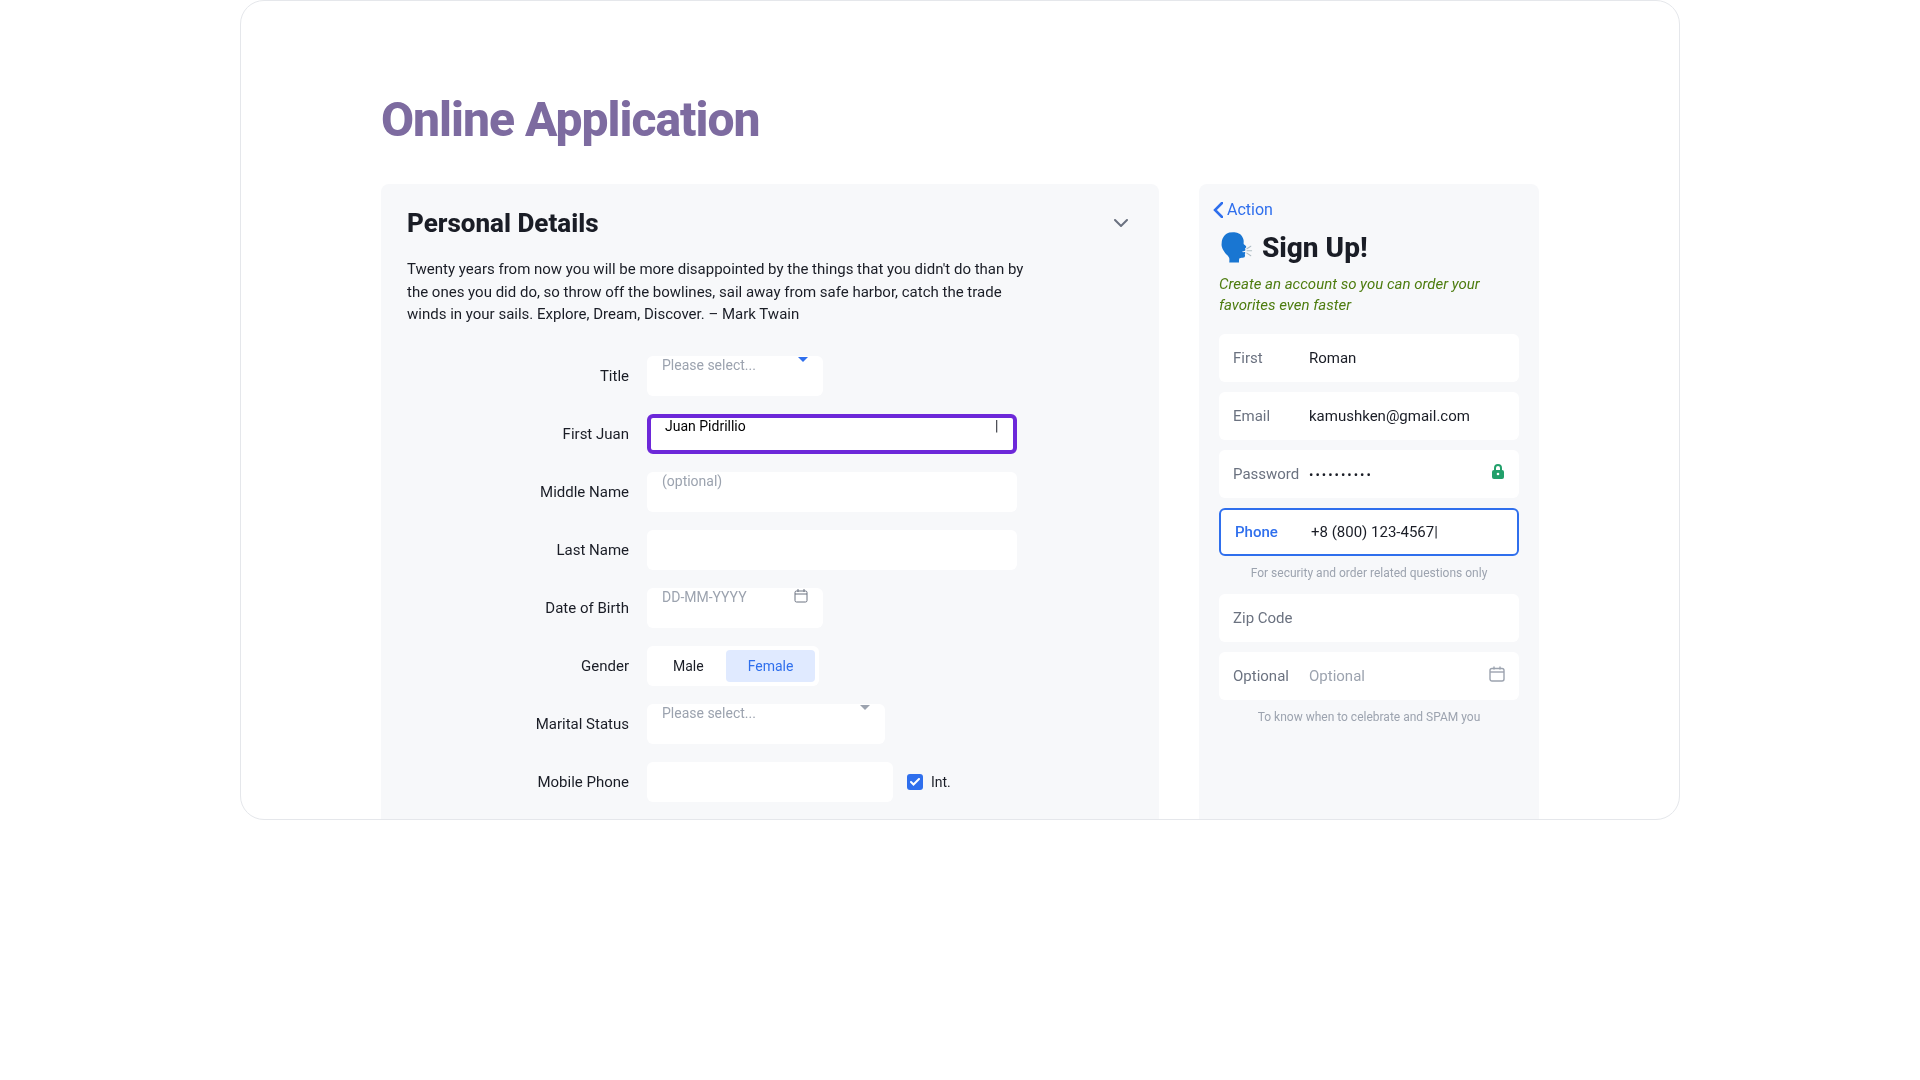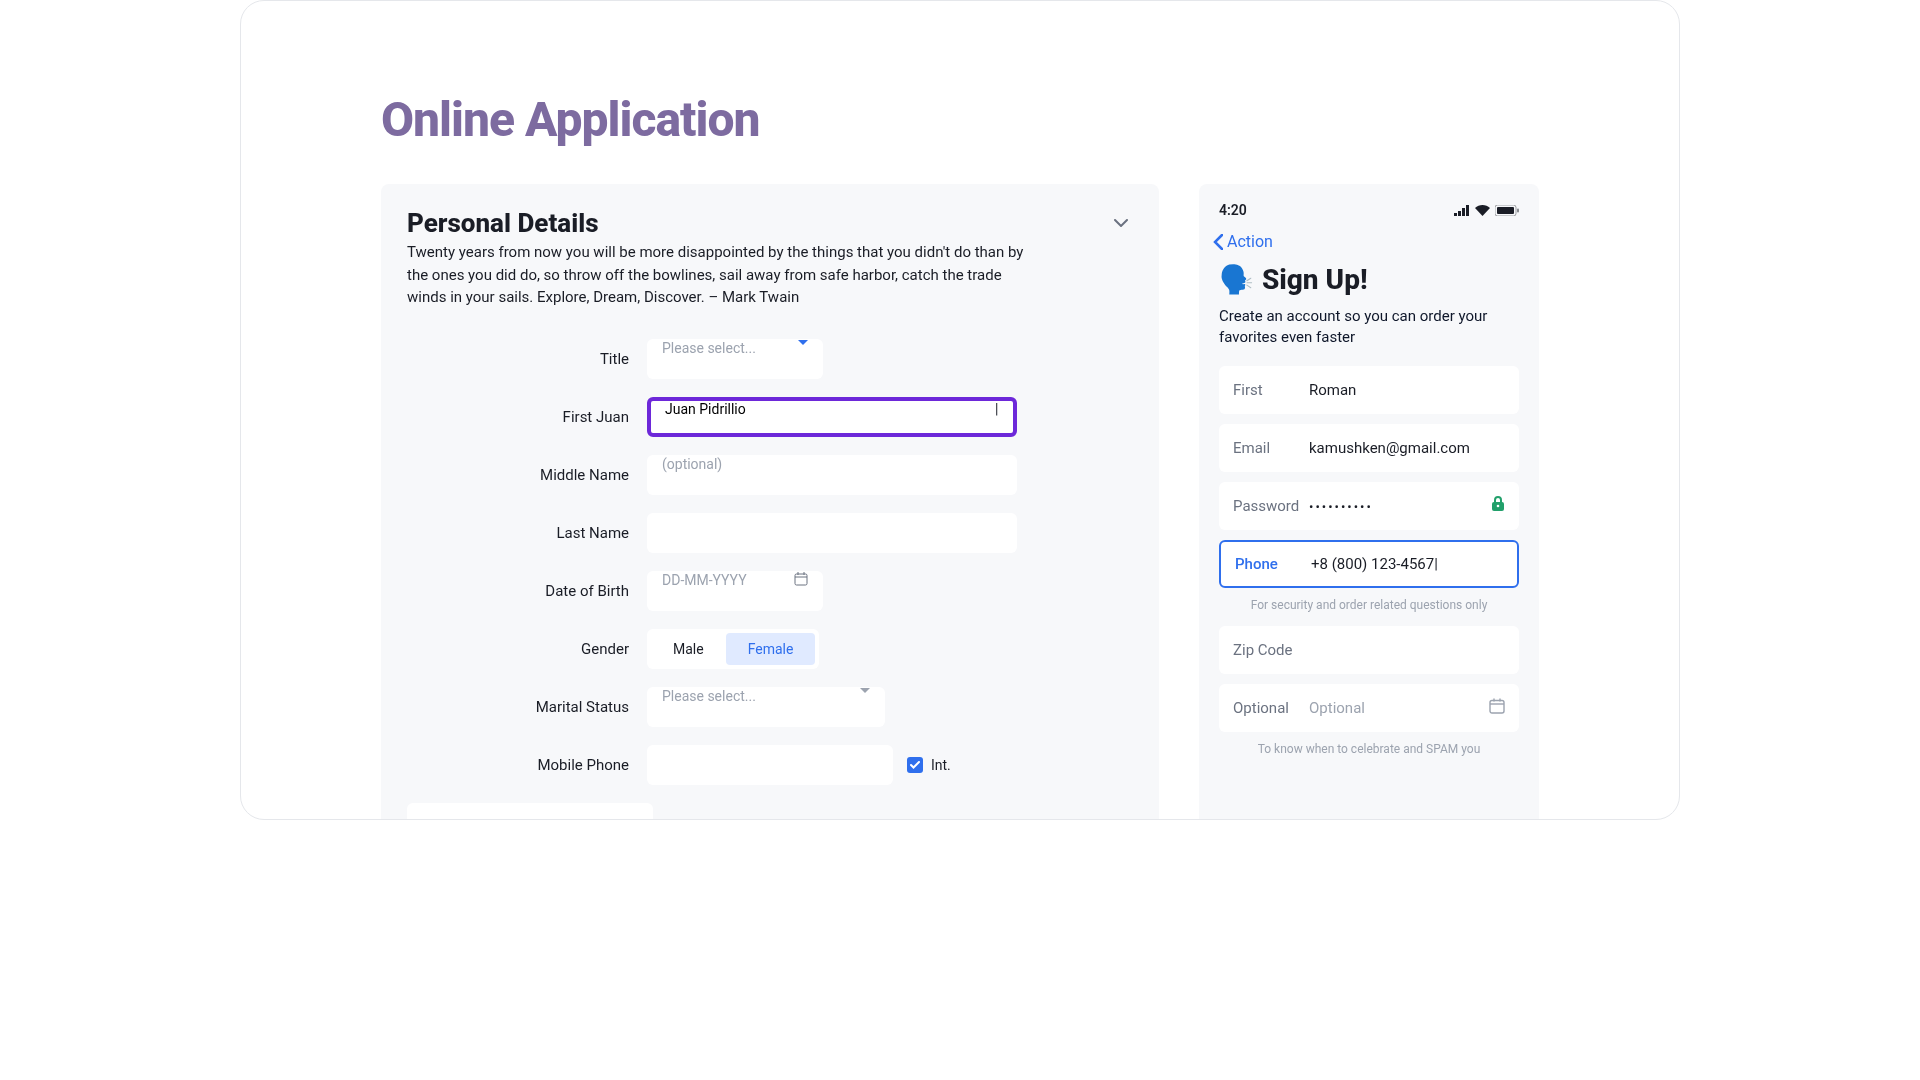--- a/index.html
+++ b/index.html
@@ -1,21 +1,21 @@
 <!DOCTYPE html>
 <html><head>
 <meta charset="utf-8">
 <style>
 * { box-sizing: border-box; margin: 0; padding: 0; font-family: -apple-system, BlinkMacSystemFont, "Segoe UI", Roboto, sans-serif; }
 body { background: #fff; width: 1920px; height: 1080px; overflow: hidden; }
 .canvas { width: 1440px; height: 820px; margin: 0 auto; background: #fff; border: 1px solid #e5e7eb; border-radius: 24px; padding: 0; position: relative; overflow: hidden; }
 .main-title { font-size: 48px; font-weight: 800; color: #7d6ba0; margin: 90px 0 36px 140px; letter-spacing: -1px; }
 .cols { display: flex; gap: 40px; padding: 0 140px; }
 .left-panel { flex: 1; background: #f7f8fa; border-radius: 8px; padding: 24px 26px 0 26px; min-width: 0; }
-.section-head { display: flex; align-items: center; justify-content: space-between; margin-bottom: 3px; }
+.section-head { display: flex; align-items: center; justify-content: space-between; margin-bottom: 20px; }
 .section-title { font-size: 26px; font-weight: 800; color: #1a1d26; }
 .chevron-btn { width: 24px; height: 24px; display: flex; align-items: center; justify-content: center; background: none; border: none; cursor: pointer; color: #6b7280; }
 .quote { font-size: 15px; color: #1a1d26; line-height: 1.5; margin-bottom: 30px; max-width: 620px; }
 .form-row { display: flex; align-items: center; margin-bottom: 18px; }
 .form-label { width: 240px; text-align: right; padding-right: 18px; font-size: 15px; color: #1a1d26; }
 .field-wrap { flex: 1; display: flex; align-items: center; gap: 14px; }
 .select, .text-input, .date-input { background: #fff; border: 1px solid transparent; border-radius: 6px; height: 40px; padding: 0 14px; font-size: 14px; color: #1a1d26; display: flex; align-items: flex-start; }
 .select { justify-content: space-between; cursor: pointer; }
 .select.small { width: 176px; }
 .select.med { width: 238px; }
@@ -34,21 +34,21 @@
 .chk-wrap { display: flex; align-items: center; gap: 8px; }
 .chk { width: 16px; height: 16px; border-radius: 3px; display: flex; align-items: center; justify-content: center; }
 .chk.checked { background: #2f6fed; }
 .chk-label { font-size: 14px; color: #1a1d26; }
 
 .right-panel { width: 340px; background: #f7f8fa; border-radius: 8px; padding: 12px 0 0 0; }
 .statusbar { display: flex; justify-content: space-between; align-items: center; padding: 6px 20px 10px 20px; font-size: 14px; font-weight: 600; color: #1a1d26; }
 .status-icons { display: flex; gap: 5px; align-items: center; }
 .nav-action { display: flex; align-items: center; gap: 4px; color: #2f6fed; font-size: 16px; padding: 4px 14px 12px 14px; cursor: pointer; }
 .signup-title { display: flex; align-items: center; gap: 8px; font-size: 28px; font-weight: 800; padding: 0 20px 10px 20px; color: #1a1d26; }
-.signup-desc { font-size: 15px; color: #0f172a; padding: 0 20px 18px 20px; line-height: 1.4; }
+.signup-desc { font-size: 15px; color: #4d7c0f; padding: 0 20px 18px 20px; line-height: 1.4; font-style: italic; }
 .mobile-field { background: #fff; border-radius: 6px; margin: 0 20px 10px 20px; display: flex; align-items: center; height: 48px; padding: 0 14px; }
 .mobile-field.focused { border: 2px solid #2f6fed; }
 .mobile-label { width: 76px; font-size: 15px; color: #6b7280; flex-shrink: 0; }
 .mobile-field.focused .mobile-label { color: #2f6fed; font-weight: 500; }
 .mobile-value { flex: 1; font-size: 15px; color: #1a1d26; }
 .mobile-value.placeholder { color: #9ca3af; }
 .mobile-icon { flex-shrink: 0; }
 .helper { font-size: 12px; color: #9ca3af; text-align: center; padding: 0 20px 14px 20px; }
 .dots { letter-spacing: 2px; font-size: 13px; }
 </style>
@@ -163,39 +163,20 @@
           <div class="phone-input">
             
           </div>
 
         </div>
       </div>
 
     </div>
 
     <div class="right-panel">
-      <div class="statusbar">
-        <span>4:20</span>
-        <span class="status-icons">
-          <svg width="16" height="11" viewBox="0 0 16 11">
-              <rect x="0" y="8" width="3" height="3" fill="#1a1d26"></rect>
-              <rect x="4" y="6" width="3" height="5" fill="#1a1d26"></rect>
-              <rect x="8" y="3" width="3" height="8" fill="#1a1d26"></rect>
-              <rect x="12" y="0" width="3" height="11" fill="#1a1d26"></rect>
-            </svg>
-          <svg width="15" height="11" viewBox="0 0 15 11">
-              <path d="M7.5 11L0 3C4 -1 11 -1 15 3z" fill="#1a1d26"></path>
-            </svg>
-          <svg width="24" height="11" viewBox="0 0 24 11">
-              <rect x="0" y="0" width="21" height="11" rx="2.5" fill="none" stroke="#1a1d26" stroke-opacity="0.4"></rect>
-              <rect x="2" y="2" width="17" height="7" rx="1" fill="#1a1d26"></rect>
-              <rect x="22" y="3.5" width="2" height="4" rx="1" fill="#1a1d26" fill-opacity="0.5"></rect>
-            </svg>
-        </span>
-      </div>
       <div class="nav-action">
         <svg width="10" height="16" viewBox="0 0 10 16">
             <path d="M9 1L2 8l7 7" stroke="#2f6fed" stroke-width="2.5" fill="none" stroke-linecap="round"></path>
           </svg>
         <span>Action</span>
       </div>
       <div class="signup-title">
         <span>🗣️</span>
         <span>Sign Up!</span>
       </div>

